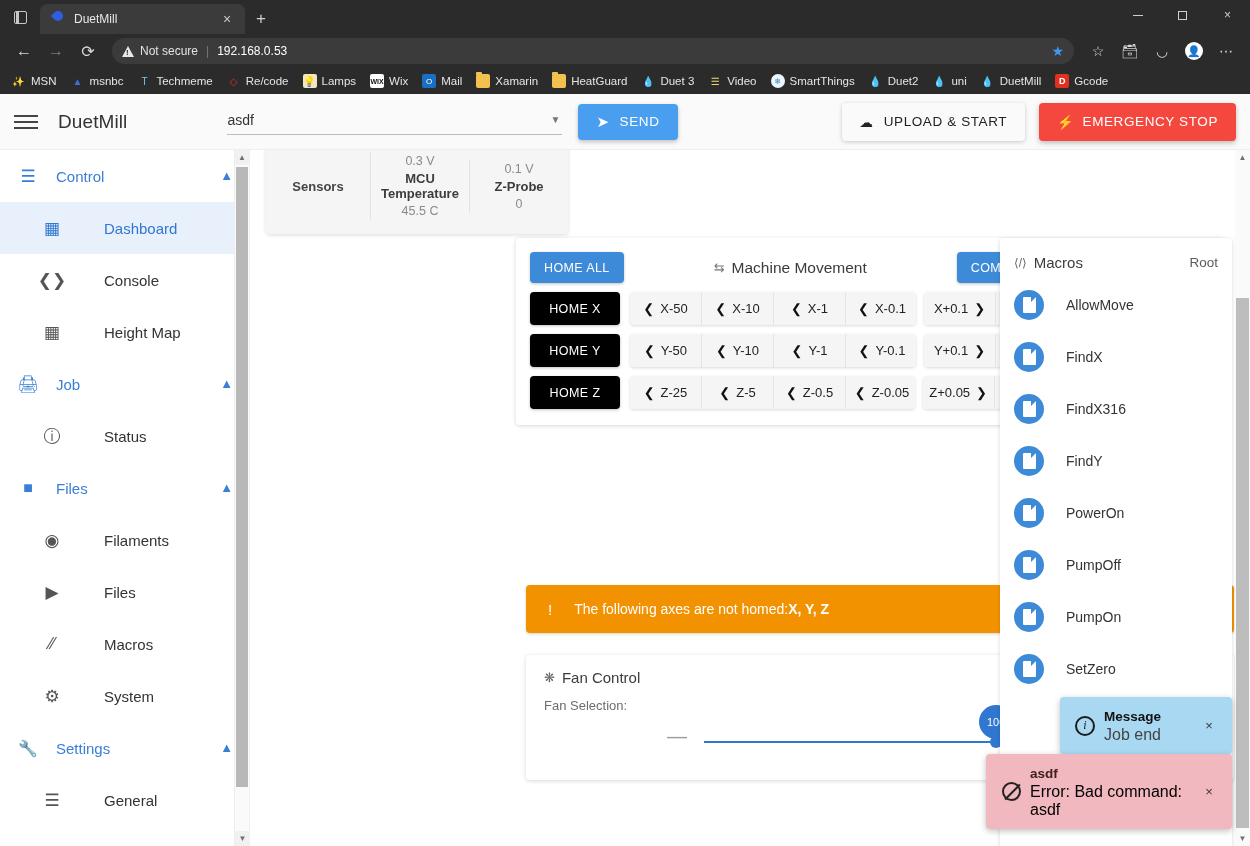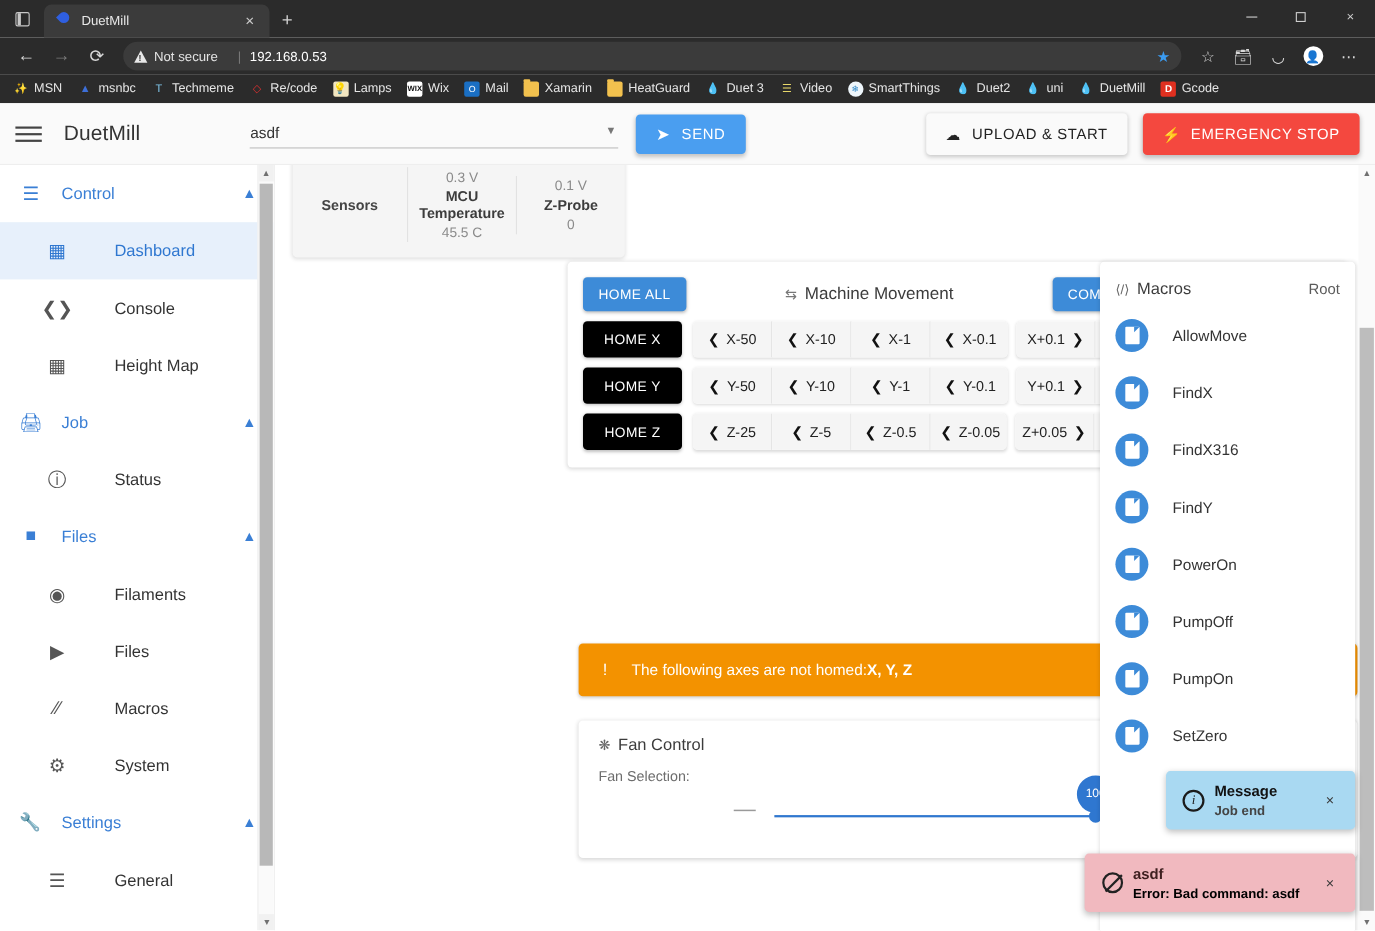--- a/index.html
+++ b/index.html
@@ -64,21 +64,21 @@
   .omnibox {
     flex: 1; height: 26px; background: #3b3b3b; border-radius: 13px; display:flex;
     align-items:center; padding: 0 10px; margin: 0 8px; font-size: 12px; color:#e3e3e3;
   }
   .warn-tri {
     width: 0; height: 0; border-left: 6px solid transparent; border-right: 6px solid transparent;
     border-bottom: 11px solid #e8e8e8; position: relative; margin-right: 6px;
   }
   .warn-tri::after{ content:"!"; position:absolute; left:-2px; top:2px; color:#2b2b2b;
     font-size:8px; font-weight:bold;}
-  .notsecure { margin-right: 18px; }
+  .notsecure { margin-right: 8px; }
   .omnisep { color:#777; margin-right: 8px; }
   .urltext { color: #fff; }
   .omni-right { margin-left:auto; display:flex; align-items:center; }
   .star { color:#3b9bf0; font-size:14px; }
   .toolbtn { width:32px;height:28px;display:flex;align-items:center;justify-content:center;
     color:#d8d8d8;font-size:14px;cursor:pointer;}
   .avatar-circle{ width:18px;height:18px;border-radius:50%;background:#fff;color:#333;
     display:flex;align-items:center;justify-content:center;font-size:11px;}
 
   .bookmarks {
@@ -283,21 +283,21 @@
   .toast {
     position:absolute; border-radius:4px; display:flex; align-items:center;
     box-shadow: 0 2px 6px rgba(0,0,0,.25); padding: 10px 12px;
   }
   .toast-msg { right: 18px; bottom: 92px; width: 172px; background:#a9d9f2; }
   .toast-err { right: 18px; bottom: 17px; width: 246px; background:#f1b9bf; }
   .t-ico { width:26px; flex:0 0 26px; display:flex; align-items:center; justify-content:center;
     font-size:17px; color:#1b1b1b; }
   .t-body { flex:1; padding-left: 6px; }
   .t-title { font-size:13.5px; font-weight:bold; color:#111; }
-  .t-sub { font-size:12px; color:#444; margin-top:1px;font-weight:bold; }
+  .t-sub { font-size:16px; color:#444; margin-top:1px; }
   .t-title.err { color:#3f2020; }
   .t-sub.err { color:#000000; }
   .t-close { width:22px; text-align:center; color:#3a3a3a; font-size:13px; cursor:pointer; }
   .circ-slash { width:19px; height:19px; border:2px solid #222; border-radius:50%;
     position:relative; }
   .circ-slash::after { content:""; position:absolute; left:-2px; top:7px; width:21px; height:2px;
     background:#222; transform: rotate(-45deg); }
   .info-circ { width:20px; height:20px; border:2px solid #1b1b1b; border-radius:50%;
     display:flex; align-items:center; justify-content:center; font-size:12px;
     font-family:"Liberation Serif", serif; font-style:italic; }

